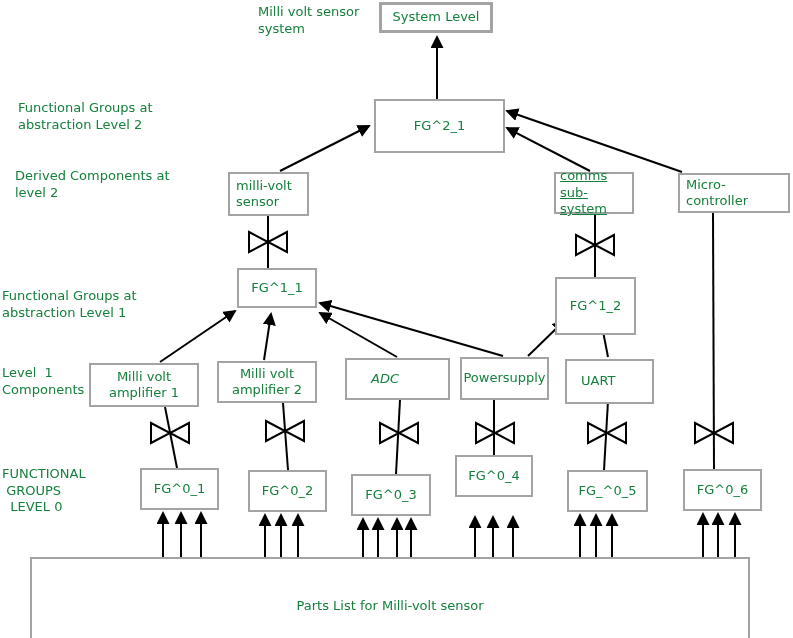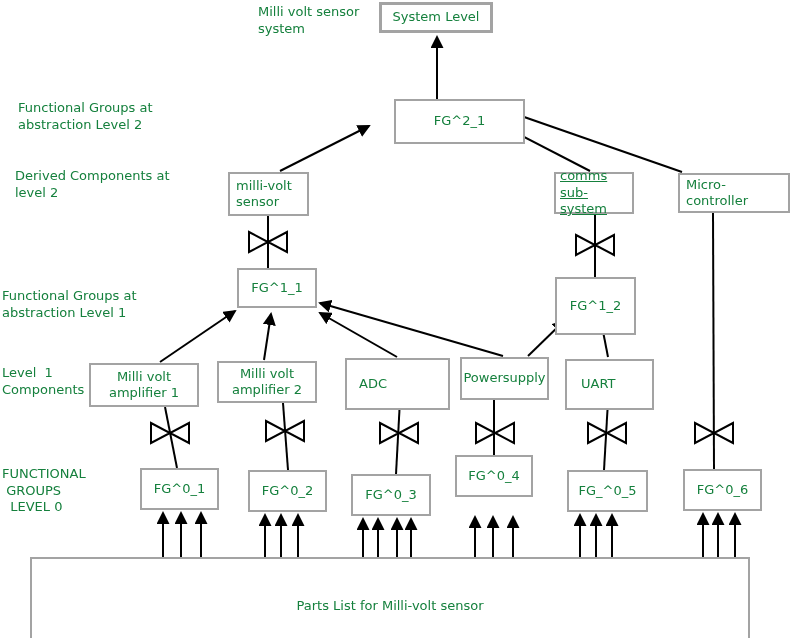--- a/index.html
+++ b/index.html
@@ -98,39 +98,39 @@
 level 2</div>
   <div class="lbl" style="left:2px;top:288px;">Functional Groups at
 abstraction Level 1</div>
   <div class="lbl" style="left:2px;top:365px;">Level  1
 Components</div>
   <div class="lbl" style="left:2px;top:466px;">FUNCTIONAL
  GROUPS
   LEVEL 0</div>
 
   <div class="box thick" style="left:379px;top:2px;width:114px;height:31px;">System Level</div>
-  <div class="box" style="left:394px;top:99px;width:131px;height:45px;">FG^2_1</div>
+  <div class="box" style="left:374px;top:99px;width:131px;height:54px;">FG^2_1</div>
 
   <div class="box left" style="left:228px;top:172px;width:81px;height:44px;padding-left:6px;">milli-volt
 sensor</div>
   <div class="box left" style="left:554px;top:172px;width:80px;height:42px;padding-left:4px;text-decoration:underline;">comms
 sub-system</div>
   <div class="box left" style="left:678px;top:173px;width:112px;height:40px;padding-left:6px;">Micro-
 controller</div>
 
   <div class="box" style="left:237px;top:268px;width:80px;height:40px;">FG^1_1</div>
   <div class="box" style="left:555px;top:277px;width:81px;height:58px;">FG^1_2</div>
 
   <div class="box" style="left:89px;top:363px;width:110px;height:44px;">Milli volt
 amplifier 1</div>
   <div class="box" style="left:217px;top:361px;width:100px;height:42px;">Milli volt
 amplifier 2</div>
-  <div class="box left" style="left:345px;top:358px;width:105px;height:52px;padding-left:12px;">ADC</div>
+  <div class="box left" style="left:345px;top:358px;width:105px;height:42px;padding-left:24px;font-style:italic;">ADC</div>
   <div class="box" style="left:460px;top:357px;width:89px;height:43px;">Powersupply</div>
-  <div class="box left" style="left:565px;top:359px;width:89px;height:51px;padding-left:14px;">UART</div>
+  <div class="box left" style="left:565px;top:359px;width:89px;height:45px;padding-left:14px;">UART</div>
 
   <div class="box" style="left:140px;top:468px;width:79px;height:42px;">FG^0_1</div>
   <div class="box" style="left:248px;top:470px;width:79px;height:42px;">FG^0_2</div>
   <div class="box" style="left:351px;top:474px;width:80px;height:42px;">FG^0_3</div>
   <div class="box" style="left:455px;top:455px;width:78px;height:42px;">FG^0_4</div>
   <div class="box" style="left:567px;top:470px;width:81px;height:42px;">FG_^0_5</div>
   <div class="box" style="left:683px;top:469px;width:79px;height:42px;">FG^0_6</div>
 
   <div class="box" style="left:30px;top:557px;width:720px;height:98px;">Parts List for Milli-volt sensor</div>
 

